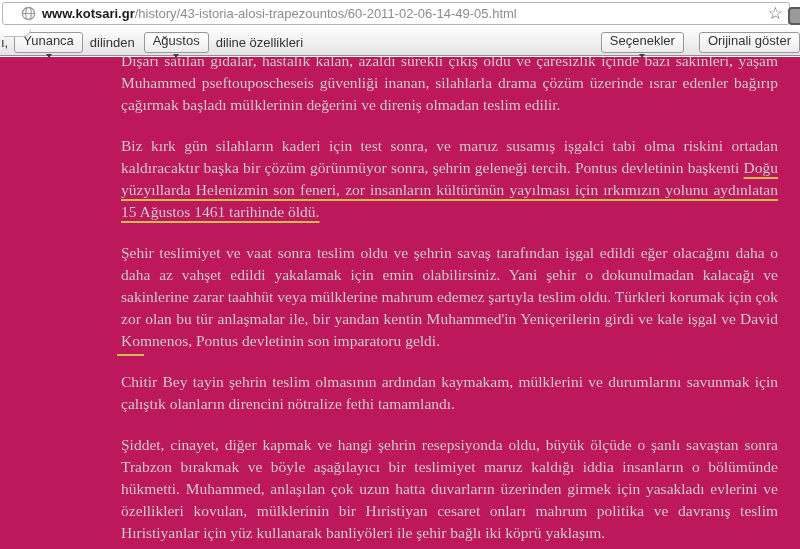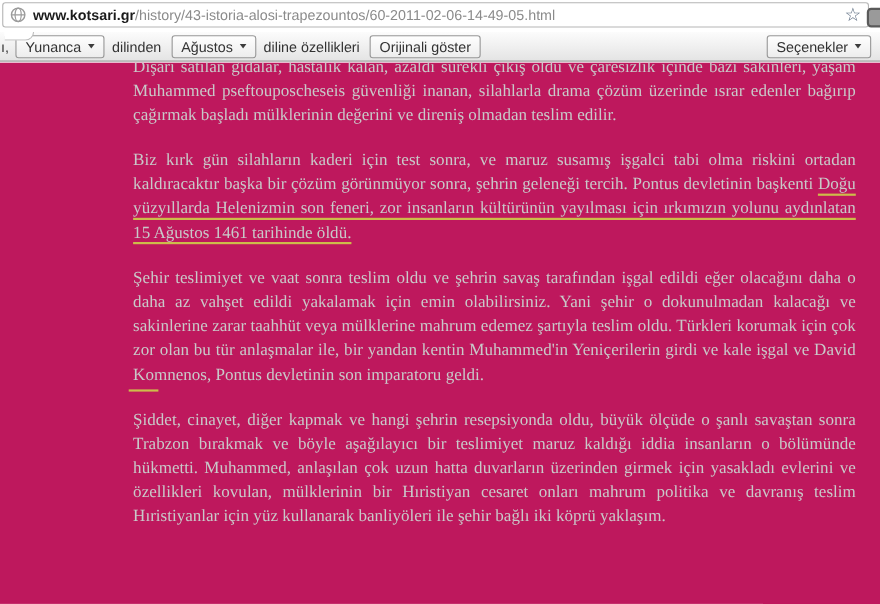--- a/index.html
+++ b/index.html
@@ -1,38 +1,38 @@
 <!DOCTYPE html>
 <html><head>
 <meta charset="utf-8">
 <style>
   html,body{margin:0;padding:0;background:#fff;}
   .screen{position:relative;width:800px;height:549px;overflow:hidden;font-family:"Liberation Sans",sans-serif;}
 
   
   .chrome-bar{position:absolute;left:0;top:0;width:800px;height:29px;background:#ffffff;}
   .omnibox{position:absolute;left:2px;top:2px;width:788px;height:23px;background:#fff;
-           border:1px solid #b5b5b5;border-radius:3px;display:flex;align-items:center;box-sizing:border-box;}
+           border:1px solid #b5b5b5;border-radius:3px;display:flex;align-items:center;box-sizing:border-box;padding-left:12px;}
   .globe{width:15px;height:15px;margin:0 6px 0 6px;flex:0 0 auto;}
   .url{font-size:13px;color:#8b8b8b;white-space:nowrap;overflow:hidden;flex:1 1 auto;}
   .url .domain{color:#1b1b1b;font-weight:bold;}
   .star{margin-left:auto;margin-right:6px;font-size:17px;line-height:17px;color:#5c6c80;flex:0 0 auto;cursor:pointer;}
   .wrench-frag{position:absolute;right:-6px;top:7px;width:14px;height:14px;border:2px solid #5a5a5a;
                border-radius:4px 0 4px 4px;background:#9a9a9a;}
 
   
   .translate-bar{position:absolute;left:0;top:29px;width:800px;height:27px;box-sizing:border-box;
                  background:linear-gradient(#fcfcfc,#e4e4e4);border-bottom:1px solid #8f8f8f;
                  display:flex;align-items:center;font-size:13px;color:#333;}
   .notch{position:absolute;left:4px;top:0;width:26px;height:7px;background:#fff;
          border-bottom:1px solid #bdbdbd;border-right:1px solid #bdbdbd;border-radius:0 0 14px 0;}
   .frag{margin-left:1px;color:#333;}
   .tb-btn{display:inline-flex;align-items:center;gap:6px;height:21px;padding:0 8px;margin:0;
           background:linear-gradient(#fefefe,#ededed);border:1px solid #989898;border-radius:3px;
-          font-size:13px;color:#333;font-family:"Liberation Sans",sans-serif;cursor:pointer;}
+          font-size:13px;color:#333;font-family:"Liberation Sans",sans-serif;cursor:pointer;flex-direction:column;}
   .caret{width:0;height:0;border-left:3px solid transparent;border-right:3px solid transparent;
          border-top:4px solid #3c3c3c;display:inline-block;}
   .tb-label{margin:0 2px;}
   .ml6{margin-left:6px;} .ml7{margin-left:7px;}
   .tb-right{margin-left:auto;margin-right:8px;}
 
   
   .content{position:absolute;left:0;top:57px;width:800px;height:492px;background:#be185d;overflow:hidden;}
   .text-col{margin-left:121px;width:657px;color:#c9c9c9;font-family:"Liberation Serif","DejaVu Serif",serif;
             font-size:15.5px;line-height:22px;text-align:justify;}
@@ -65,32 +65,33 @@
     <button class="tb-btn ml6">
       <span>Yunanca</span>
       <span class="caret"></span>
     </button>
     <span class="tb-label ml7">dilinden</span>
     <button class="tb-btn ml7">
       <span>Ağustos</span>
       <span class="caret"></span>
     </button>
     <span class="tb-label ml7">diline özellikleri</span>
-    <button class="tb-btn ml7">
-      <span>Orijinali göster</span>
-    </button>
     <button class="tb-btn tb-right">
       <span>Seçenekler</span>
       <span class="caret"></span>
+    </button>
+    <button class="tb-btn ml7">
+      <span>Orijinali göster</span>
     </button>
   </div>
 
   <div class="content">
     <div class="text-col">
       <p class="first">Dışarı satılan gıdalar, hastalık kalan, azaldı sürekli çıkış oldu ve çaresizlik içinde bazı sakinleri, yaşam Muhammed pseftouposcheseis güvenliği inanan, silahlarla drama çözüm üzerinde ısrar edenler bağırıp çağırmak başladı mülklerinin değerini ve direniş olmadan teslim edilir.</p>
       <p><span>Biz kırk gün silahların kaderi için test sonra, ve maruz susamış işgalci tabi olma riskini ortadan kaldıracaktır başka bir çözüm görünmüyor sonra, şehrin geleneği tercih. Pontus devletinin başkenti </span><span class="hl">Doğu yüzyıllarda Helenizmin son feneri, zor insanların kültürünün yayılması için ırkımızın yolunu aydınlatan 15 Ağustos 1461 tarihinde öldü.</span></p>
       <p>Şehir teslimiyet ve vaat sonra teslim oldu ve şehrin savaş tarafından işgal edildi eğer olacağını daha o daha az vahşet edildi yakalamak için emin olabilirsiniz. Yani şehir o dokunulmadan kalacağı ve sakinlerine zarar taahhüt veya mülklerine mahrum edemez şartıyla teslim oldu. Türkleri korumak için çok zor olan bu tür anlaşmalar ile, bir yandan kentin Muhammed'in Yeniçerilerin girdi ve kale işgal ve David Komnenos, Pontus devletinin son imparatoru geldi.</p>
+      <p>Chitir Bey tayin şehrin teslim olmasının ardından kaymakam, mülklerini ve durumlarını savunmak için çalıştık olanların direncini nötralize fethi tamamlandı.</p>
       <p>Şiddet, cinayet, diğer kapmak ve hangi şehrin resepsiyonda oldu, büyük ölçüde o şanlı savaştan sonra Trabzon bırakmak ve böyle aşağılayıcı bir teslimiyet maruz kaldığı iddia insanların o bölümünde hükmetti. Muhammed, anlaşılan çok uzun hatta duvarların üzerinden girmek için yasakladı evlerini ve özellikleri kovulan, mülklerinin bir Hıristiyan cesaret onları mahrum politika ve davranış teslim Hıristiyanlar için yüz kullanarak banliyöleri ile şehir bağlı iki köprü yaklaşım.</p>
     </div>
     <div class="dash"></div>
   </div>
 
 </div>
 
 </body></html>

